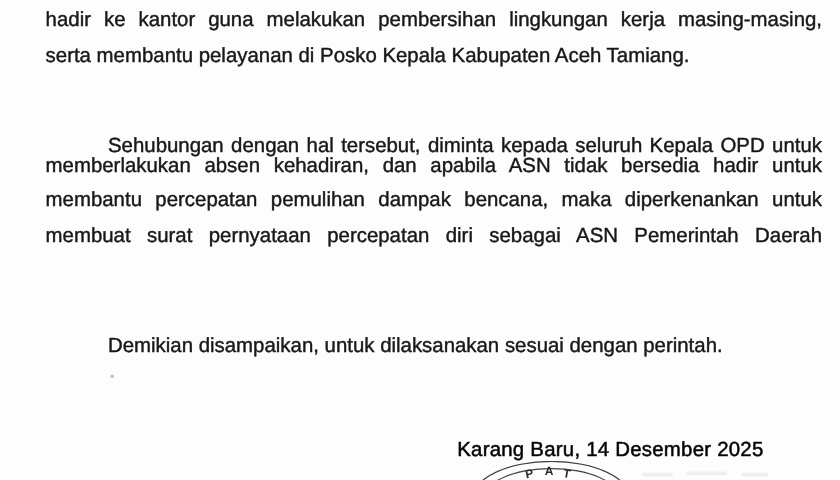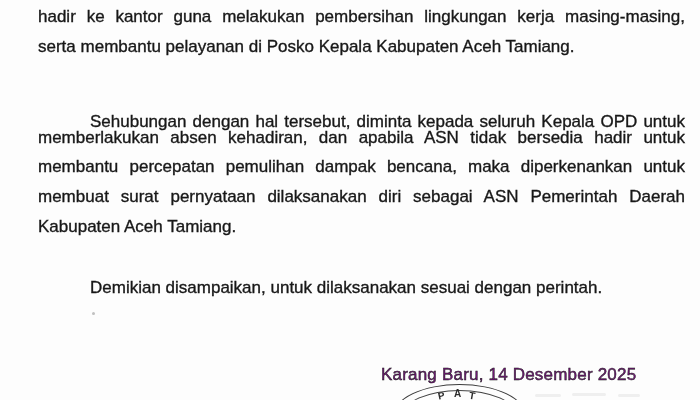--- a/index.html
+++ b/index.html
@@ -23,21 +23,21 @@
     text-align-last:justify;
     white-space:normal;
   }
   .line.left{
     text-align:left;
     text-align-last:left;
   }
   .indent{padding-left:52px;}
   .date-line{
     position:absolute;left:381px;top:363px;
-    color:#701a75;
+    color:#000000;
     font-size:17px;line-height:24px;
     letter-spacing:0.2px;
     -webkit-text-stroke:0.45px #181818;
     white-space:nowrap;
     text-align:center;
   }
   .stamp-outer{
     position:absolute;left:393px;top:384px;
     width:131px;height:62px;
     border:1.7px solid #3e3e3e;
@@ -81,22 +81,21 @@
 
 <div class="paper">
   <div class="scan">
 
     <div class="line" style="top:5px">hadir ke kantor guna melakukan pembersihan lingkungan kerja masing-masing,</div>
     <div class="line left" style="top:35px">serta membantu pelayanan di Posko Kepala Kabupaten Aceh Tamiang.</div>
 
     <div class="line indent" style="top:110px">Sehubungan dengan hal tersebut, diminta kepada seluruh Kepala OPD untuk</div>
     <div class="line" style="top:155px">membantu percepatan pemulihan dampak bencana, maka diperkenankan untuk</div>
     <div class="line" style="top:126px">memberlakukan absen kehadiran, dan apabila ASN tidak bersedia hadir untuk</div>
-    <div class="line" style="top:185px">membuat surat pernyataan dilaksanakan diri sebagai ASN Pemerintah Daerah</div>
-    <div class="line left" style="top:215px">Kabupaten Aceh Tamiang.</div>
+    <div class="line" style="top:185px">membuat surat pernyataan percepatan diri sebagai ASN Pemerintah Daerah</div>
 
     <div class="line left indent" style="top:276px">Demikian disampaikan, untuk dilaksanakan sesuai dengan perintah.</div>
 
     <div class="stray-dot"></div>
 
     <div class="date-line">Karang Baru, 14 Desember 2025</div>
 
     <div class="stamp-outer"></div>
     <div class="stamp-inner"></div>
     <span class="stamp-letter l0">P</span>

